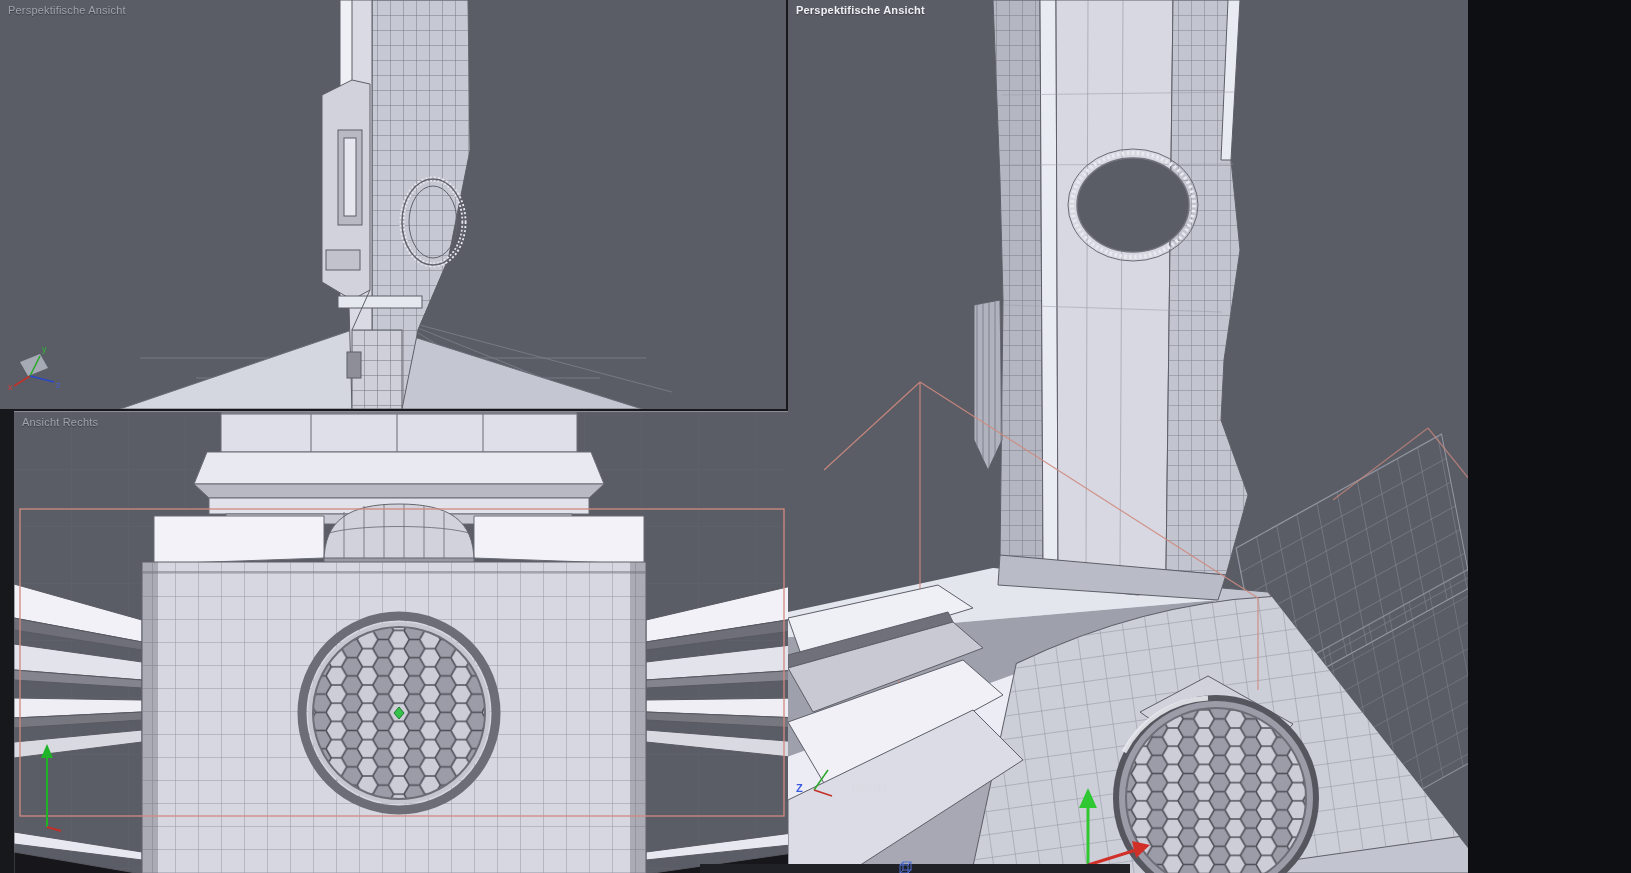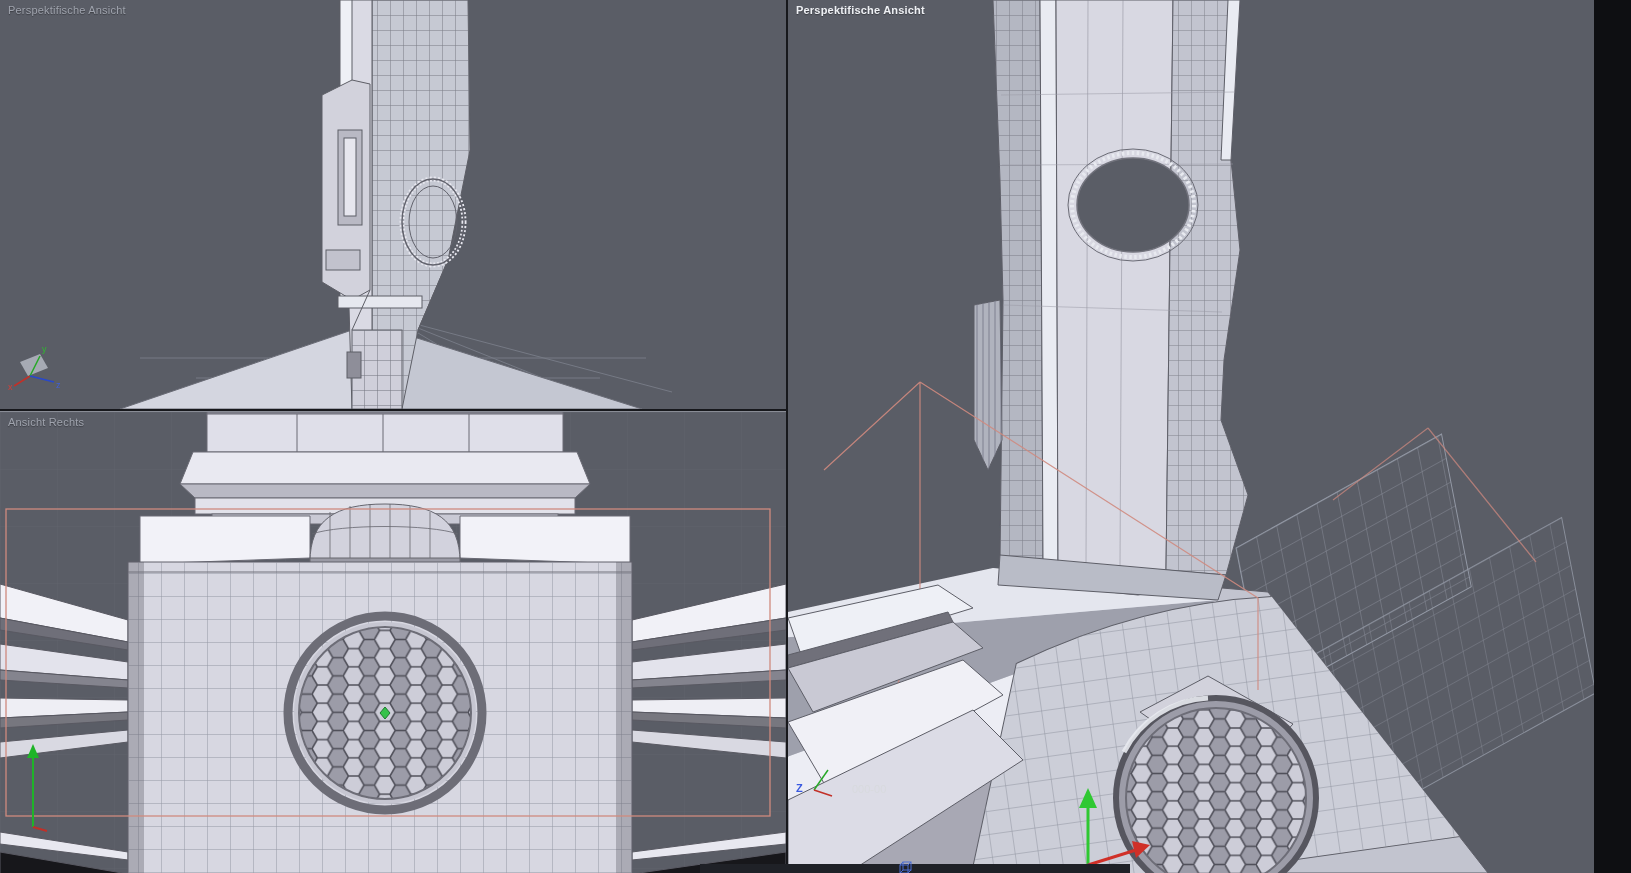--- a/index.html
+++ b/index.html
@@ -1,21 +1,21 @@
 <!DOCTYPE html>
 <html><head>
 <meta charset="utf-8">
 <style>
   * { margin:0; padding:0; box-sizing:border-box; }
   html,body { background:#0e0f12; }
   body { font-family:"Liberation Sans", sans-serif; }
-  .app { position:relative; width:1594px; height:873px; background:#17181c; overflow:hidden;text-align:right; }
+  .app { position:relative; width:1468px; height:873px; background:#17181c; overflow:hidden;text-align:right; }
   .viewport { position:absolute; background:#5a5d66; overflow:hidden; }
   .vp-tl { left:0; top:0; width:786px; height:409px; }
-  .vp-bl { left:0; top:411px; width:786px; height:462px; border-top:1px solid #898c95;padding-left:48px; }
+  .vp-bl { left:14px; top:411px; width:786px; height:462px; border-top:1px solid #898c95;padding-left:48px; }
   .vp-r  { left:788px; top:0; width:843px; height:873px; }
   .vp-label { position:absolute; left:8px; top:4px; font-size:11px; color:#9fa3ad;
               letter-spacing:.2px; z-index:3; text-shadow:0 1px 1px rgba(0,0,0,.35); white-space:nowrap; }
   .vp-r .vp-label { color:#eef0f4; font-weight:bold; }
   .coord-readout { position:absolute; left:64px; top:783px; font-size:11px; color:#d8dade; z-index:3; }
   svg.scene { position:absolute; left:0; top:0; }
   .bottom-strip { position:absolute; left:700px; top:864px; width:430px; height:9px; background:#1f2127; z-index:6; }
   .bottom-strip svg { position:absolute; left:198px; top:-4px; }
   text { font-family:"Liberation Sans", sans-serif; }
 </style>

